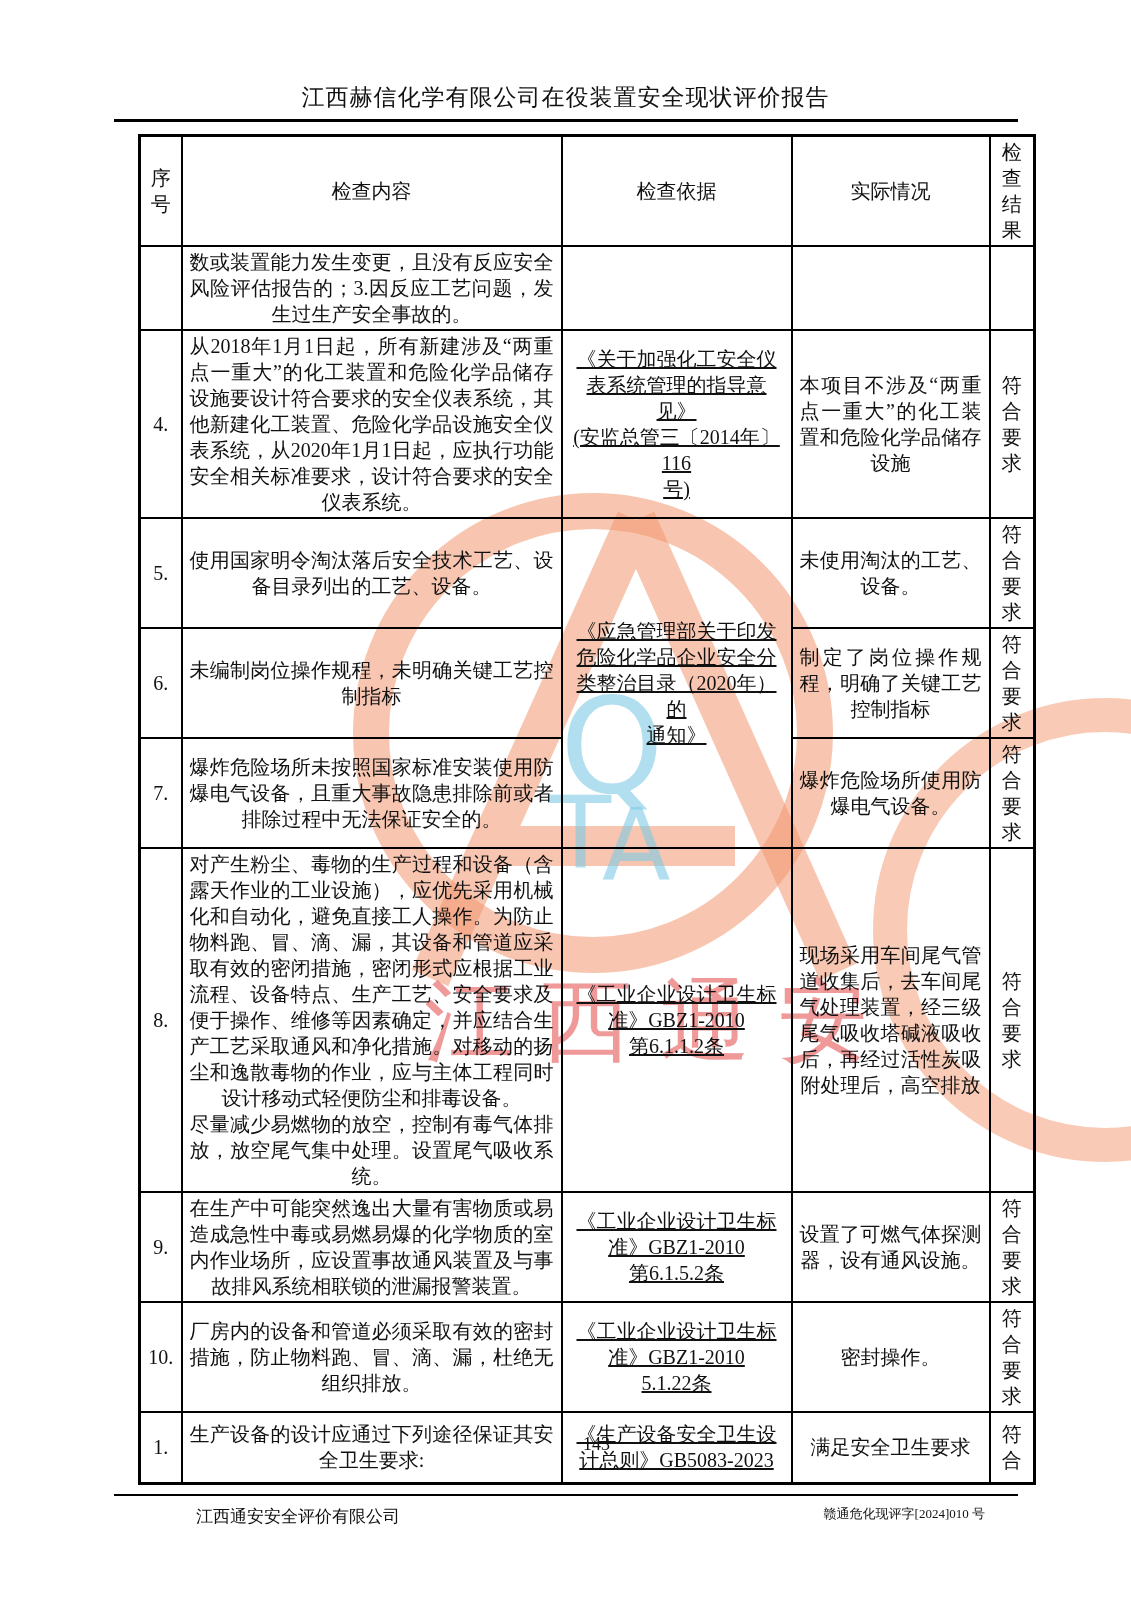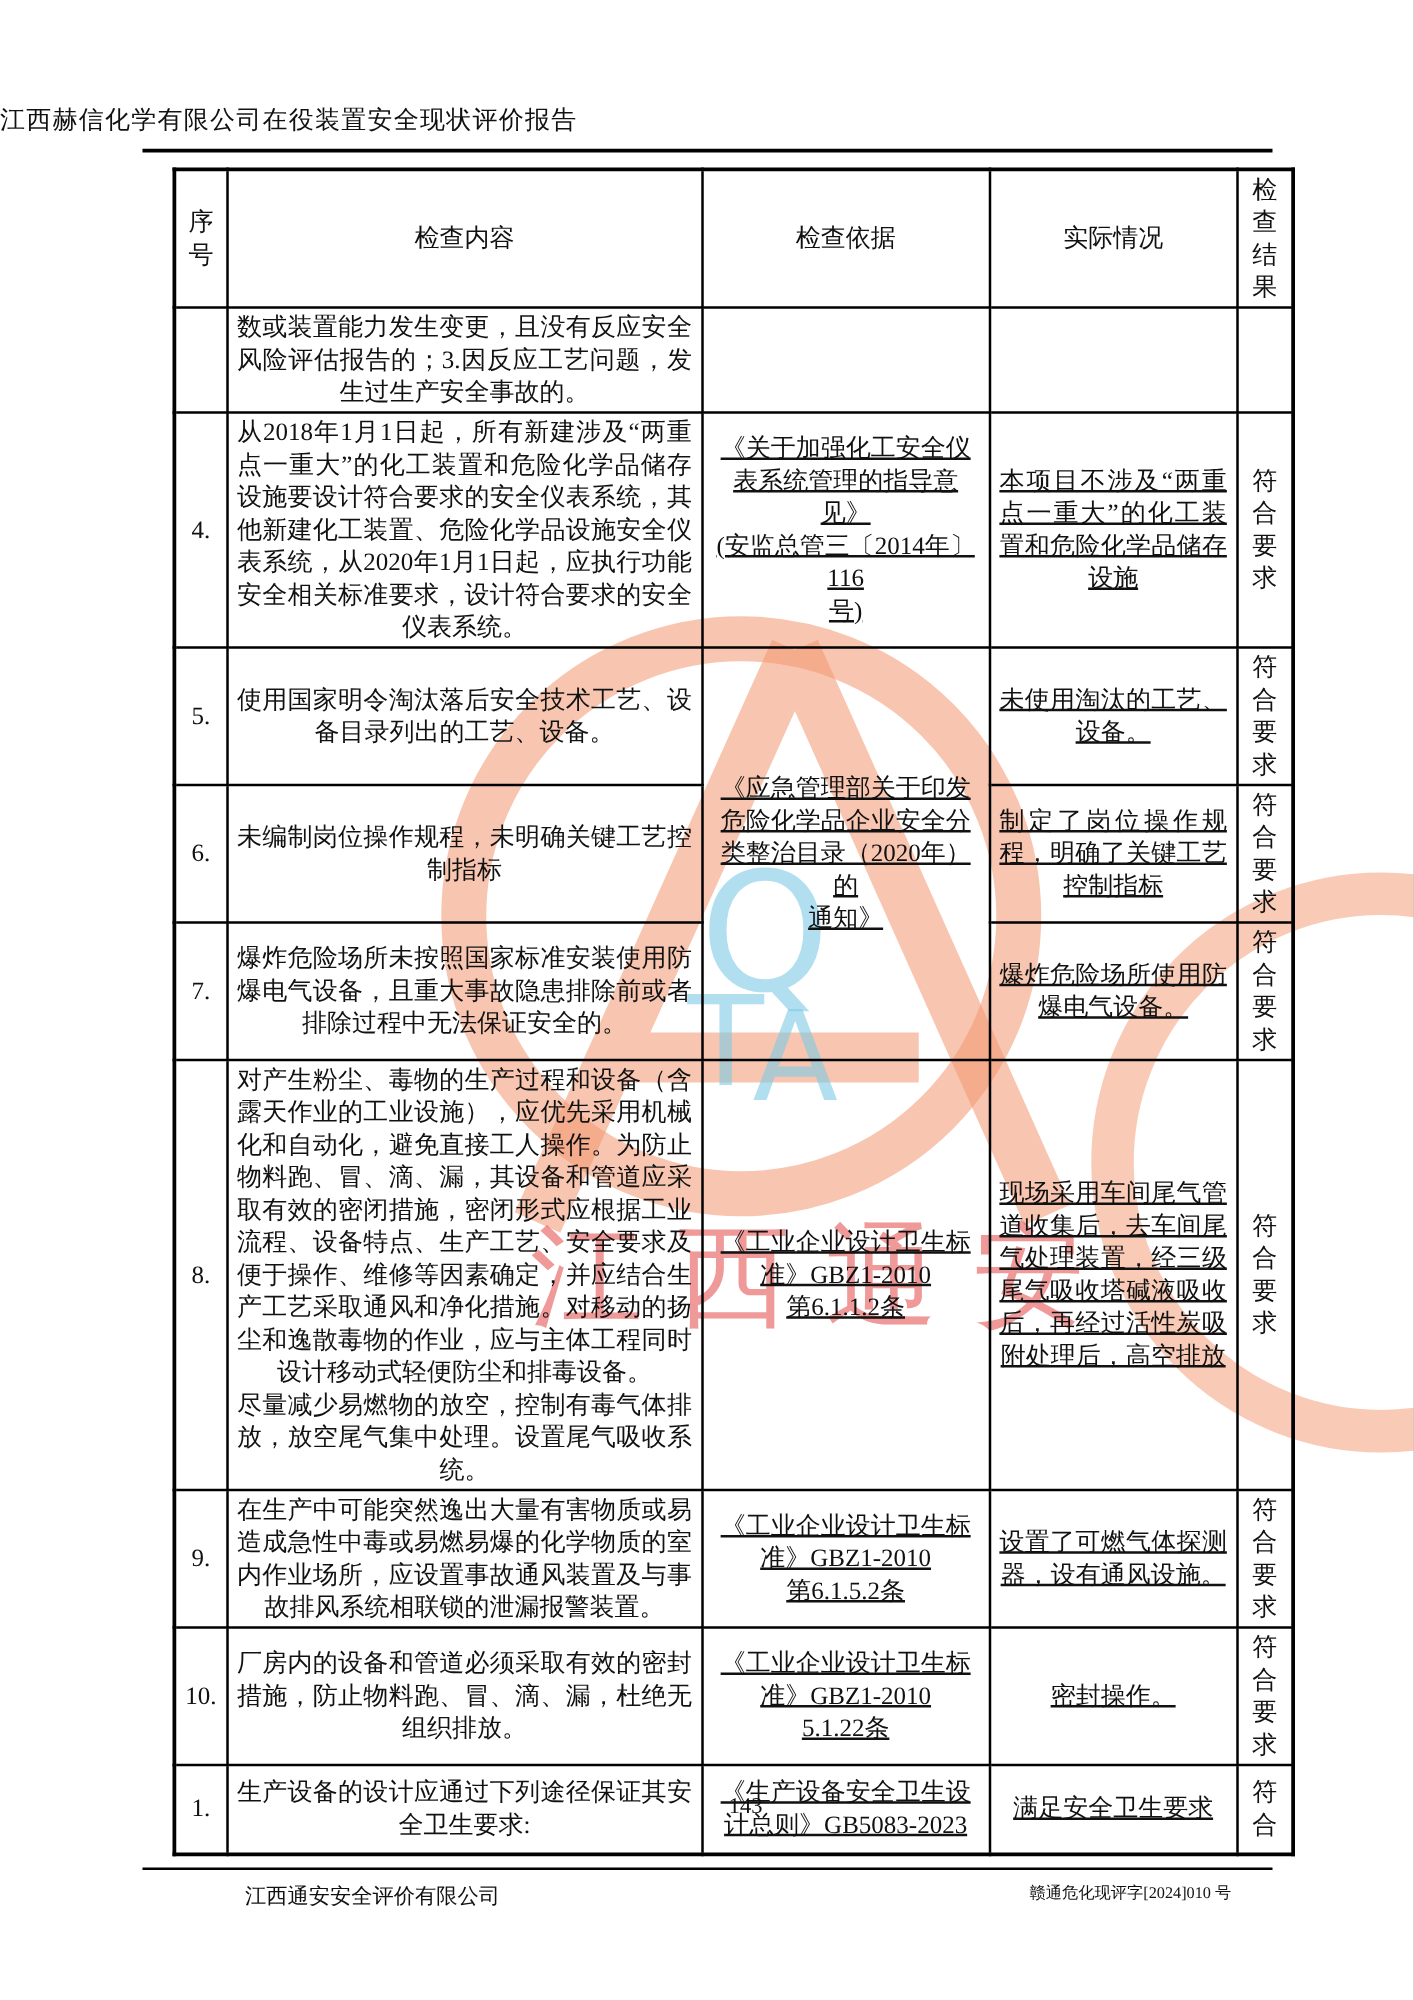--- a/index.html
+++ b/index.html
@@ -12,21 +12,21 @@
     font-family:"Liberation Serif","DejaVu Serif",serif;
     color:#111;
     overflow:hidden;
   }
   .watermark {
     position:absolute; inset:0; z-index:0;
     pointer-events:none;
   }
   .doc-title {
     position:absolute; top:82px; left:0; width:100%;
-    text-align:left; font-size:20px; letter-spacing:1px;
+    text-align:center; font-size:23px; letter-spacing:1px;
     z-index:2;
   }
   .title-rule {
     position:absolute; top:119px; left:114px; width:904px; height:3px;
     background:#000; z-index:2;
   }
   table.insp {
     position:absolute; top:134px; left:138px;
     width:895px; table-layout:fixed;
     border-collapse:collapse;
@@ -50,21 +50,20 @@
   }
   .cell-basis {
     text-align:center; white-space:pre-line;
     padding:2px 4px;
     text-decoration:underline;
   }
   .cell-actual {
     text-align:justify; text-align-last:center;
     white-space:pre-line;
     padding:2px 14px;
-    text-decoration:underline;
   }
   .cell-result {
     text-align:center; white-space:pre-line;
     line-height:22px; padding:2px 1px;
   }
   .page-num {
     position:absolute; top:1434px; left:138px; width:895px;
     text-align:center; font-size:18px; z-index:2;margin-left:11px;
   }
   .footer-rule {

